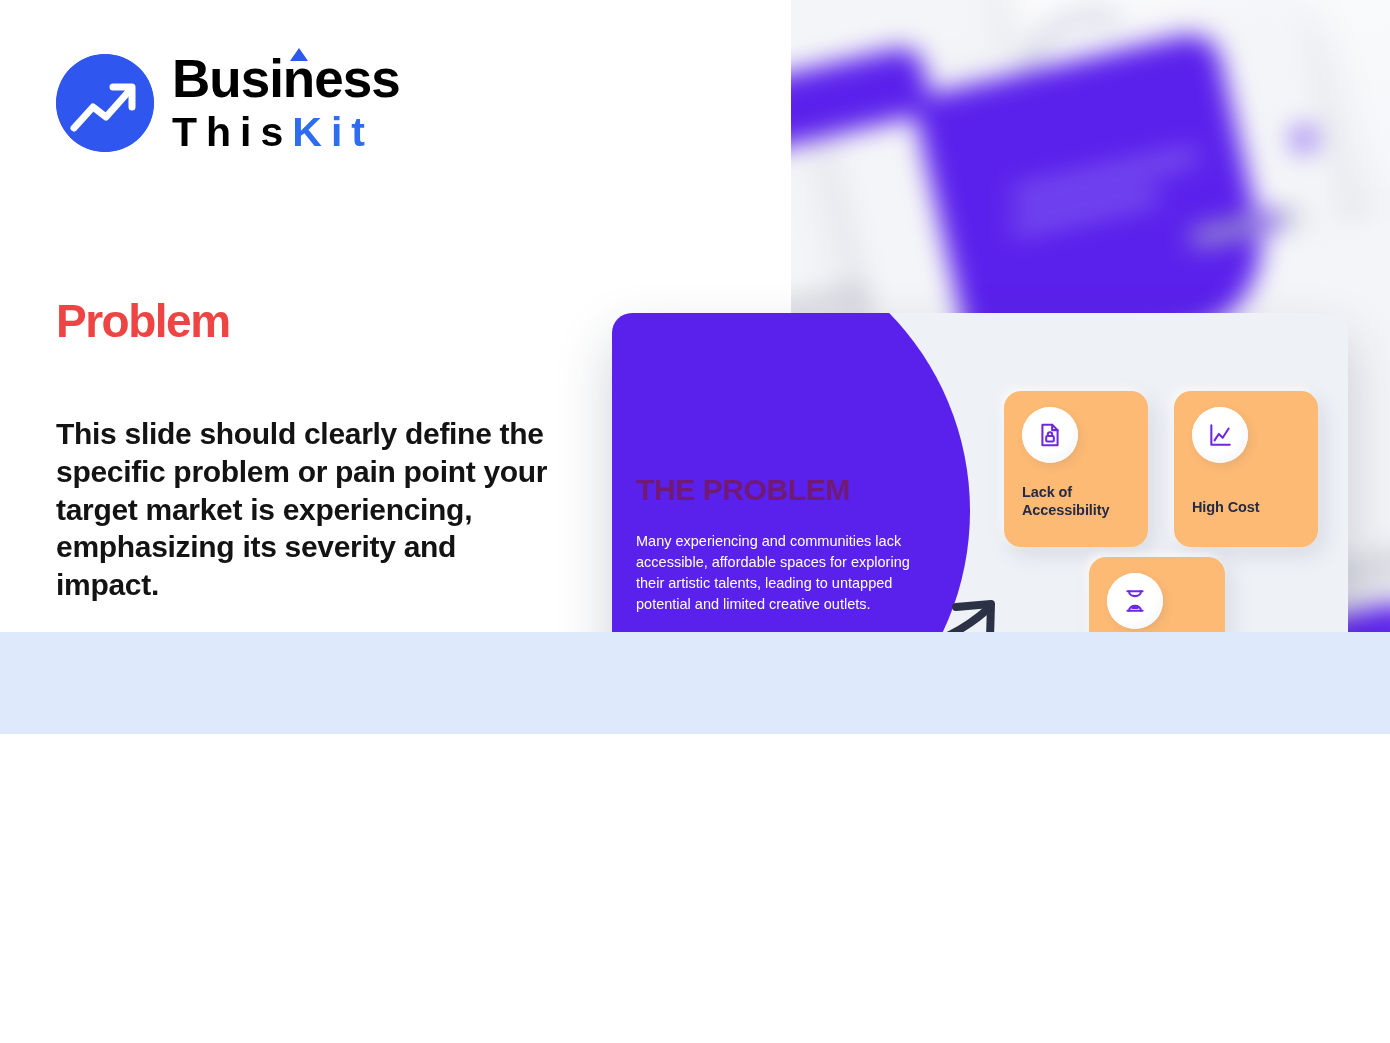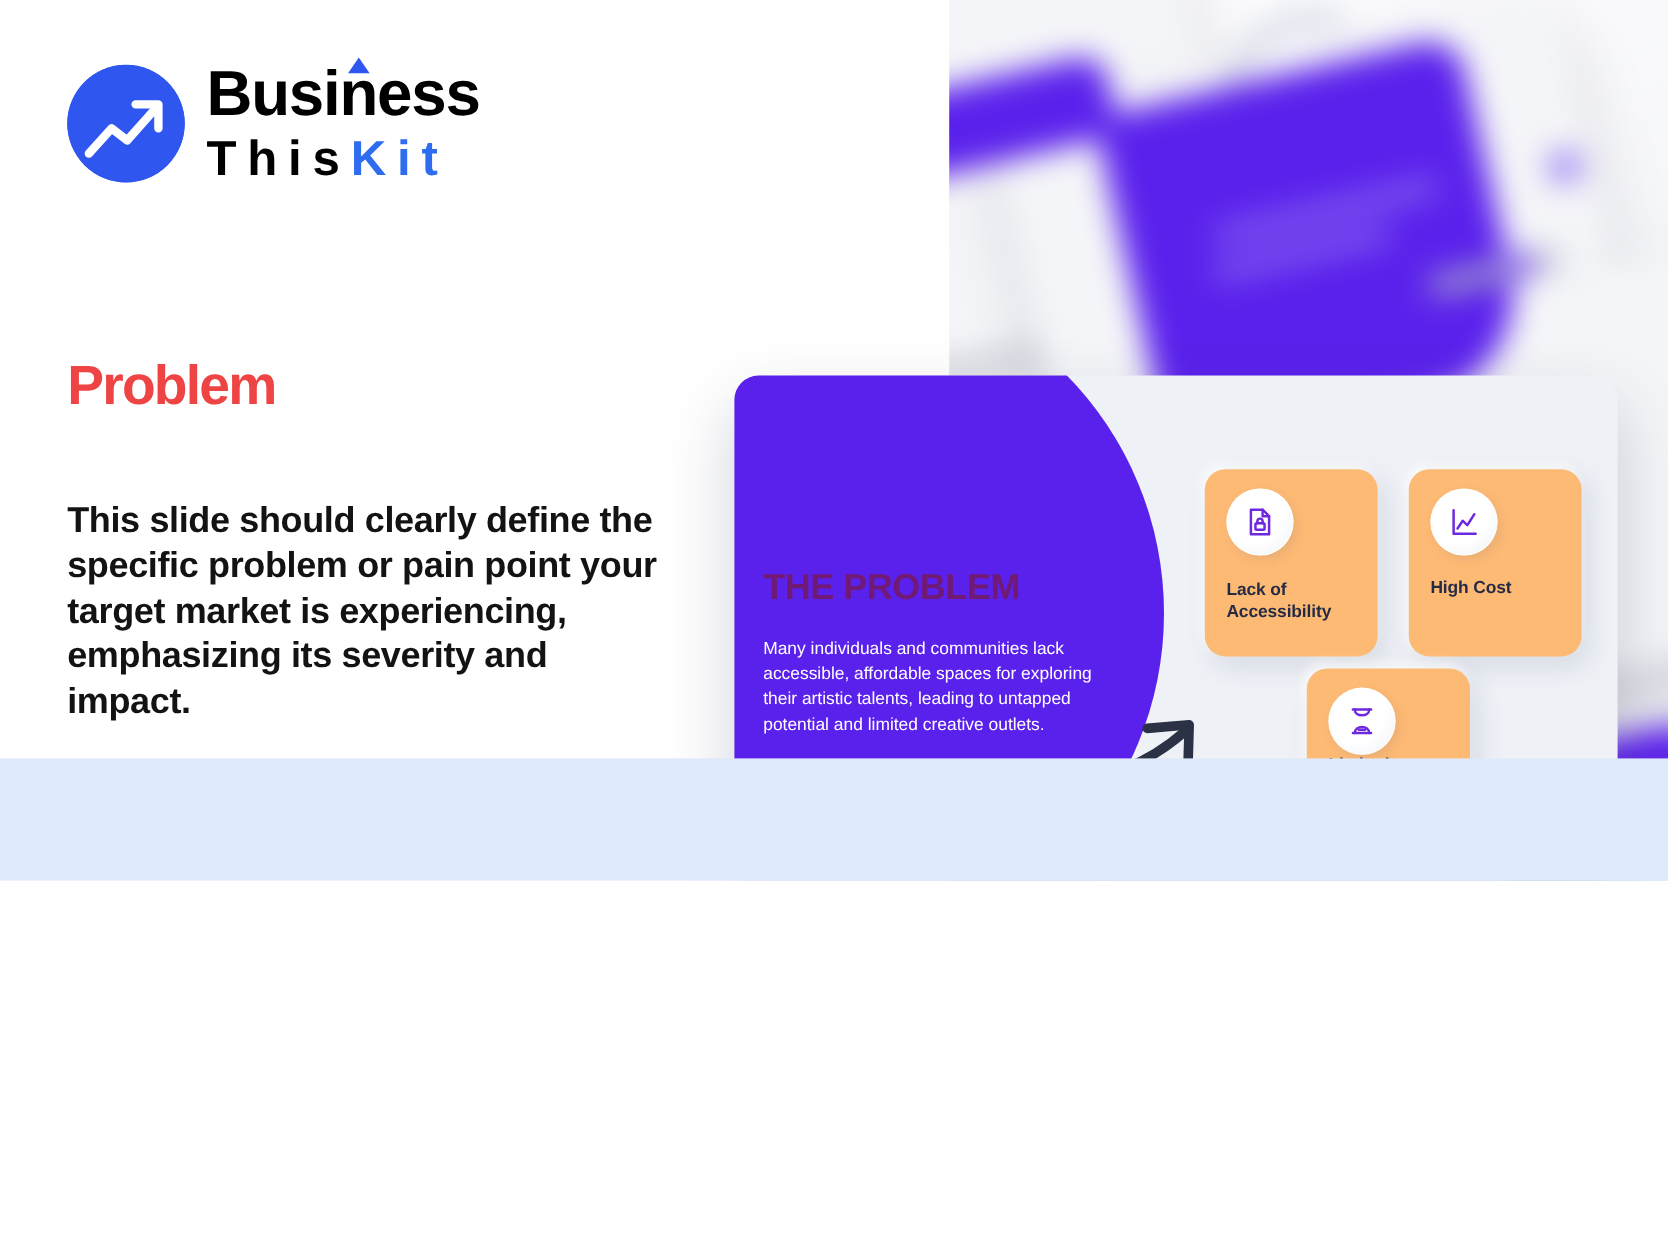--- a/index.html
+++ b/index.html
@@ -225,21 +225,21 @@
     position: absolute;
     left: 18px;
     right: 12px;
     font-size: 14.5px;
     font-weight: 700;
     line-height: 1.25;
     color: #262b45;
     letter-spacing: -0.1px;
   }
   .tile.t1 .tile-label { top: 92px; }
-  .tile.t2 .tile-label { top: 90px; }
+  .tile.t2 .tile-label { top: 107px; }
   .tile.t3 .tile-label { top: 72px; }
 
   
   .bottom-band {
     position: absolute;
     left: 0; bottom: 0;
     width: 1390px; height: 102px;
     background: #deeafb;
     z-index: 9;
   }
@@ -301,21 +301,21 @@
   <div class="headline">Problem</div>
 
   <div class="body-copy">
     <p>This slide should clearly define the specific problem or pain point your target market is experiencing, emphasizing its severity and impact.</p>
   </div>
 
   <div class="slide-card">
     <div class="purple-blob"></div>
 
     <div class="card-title">THE PROBLEM</div>
-    <div class="card-sub">Many individuals and communities lack accessible, affordable spaces for exploring their artistic talents, leading to untapped potential and limited creative outlets.</div>
+    <div class="card-sub">Many experiencing and communities lack accessible, affordable spaces for exploring their artistic talents, leading to untapped potential and limited creative outlets.</div>
 
     <svg class="arrow-svg" viewBox="0 0 170 72">
       <path d="M4 48 C 40 70, 100 60, 148 18" fill="none" stroke="#2b3245" stroke-width="8" stroke-linecap="round"></path>
       <path d="M116 16 L151 13 L150 47" fill="none" stroke="#2b3245" stroke-width="8" stroke-linecap="round" stroke-linejoin="round"></path>
     </svg>
 
     <div class="tile t1">
       <div class="tile-icon">
         <svg viewBox="0 0 24 24" fill="none" stroke="#6d28e0" stroke-width="1.9" stroke-linecap="round" stroke-linejoin="round">
           <path d="M5 2.5 h9 l5 5 v14 h-14 z"></path>

